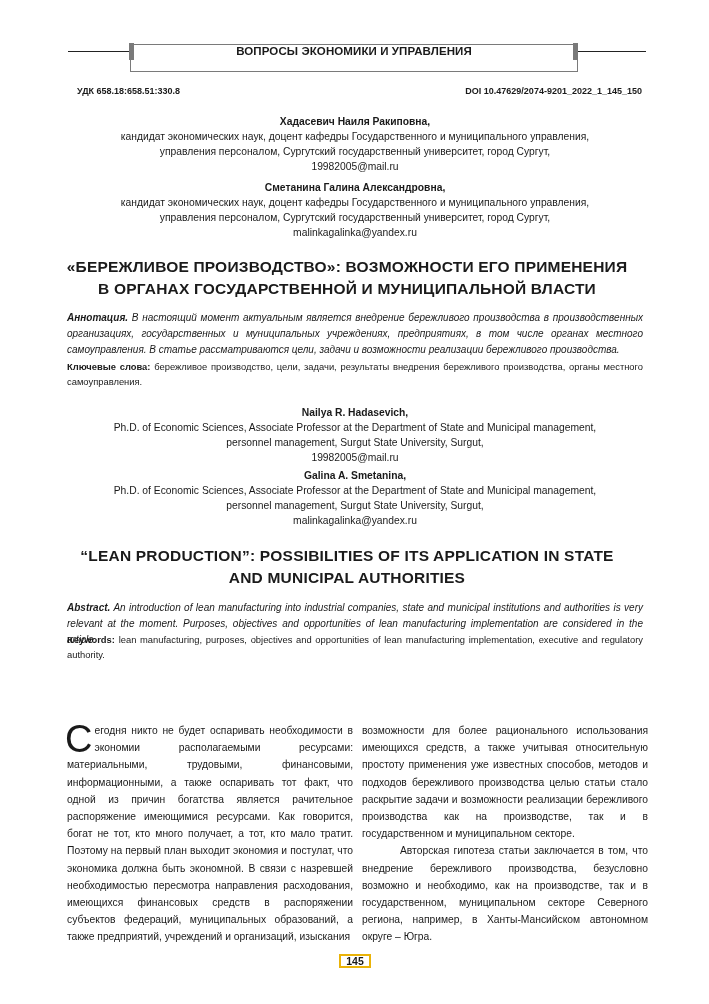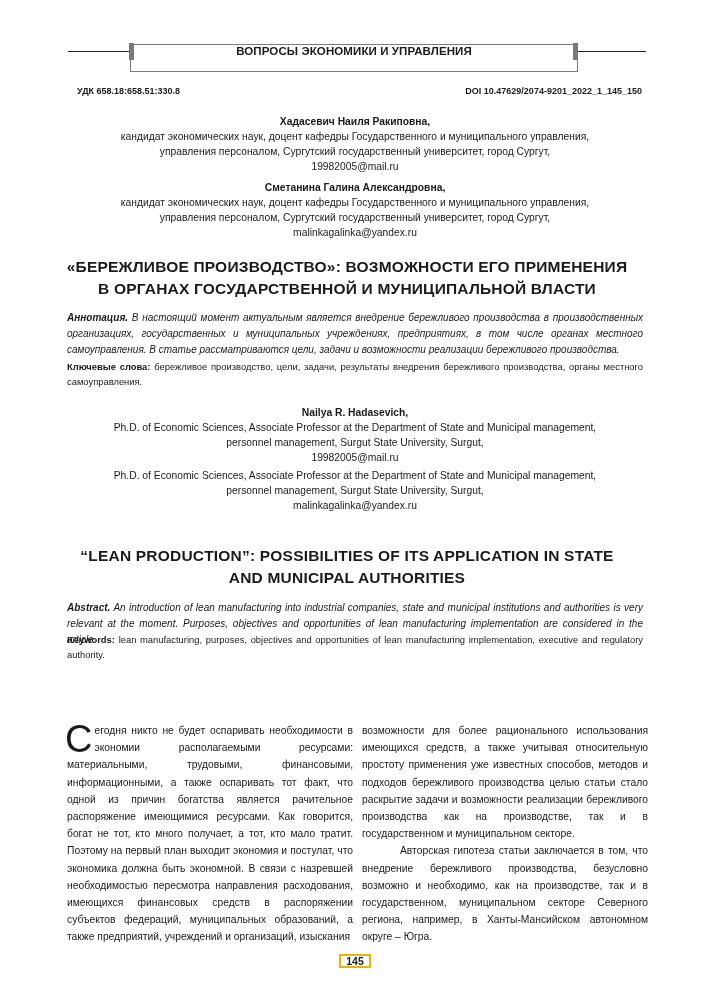--- a/index.html
+++ b/index.html
@@ -78,20 +78,21 @@
 <div class="abstract" style="top:310px;"><span class="lbl">Аннотация.</span><span class="txt"> В настоящий момент актуальным является внедрение бережливого производства в производственных организациях, государственных и муниципальных учреждениях, предприятиях, в том числе органах местного самоуправления. В статье рассматриваются цели, задачи и возможности реализации бережливого производства.</span></div>
 <div class="keywords" style="top:359px;"><span class="lbl">Ключевые слова:</span><span> бережливое производство, цели, задачи, результаты внедрения бережливого производства, органы местного самоуправления.</span></div>
 
 <div class="authors" style="top:405px;">
   <div class="name">Nailya R. Hadasevich,</div>
   <div>Ph.D. of Economic Sciences, Associate Professor at the Department of State and Municipal management,</div>
   <div>personnel management, Surgut State University, Surgut,</div>
   <div>19982005@mail.ru</div>
 </div>
 <div class="authors" style="top:468px;">
+  <div class="name">Galina A. Smetanina,</div>
   <div>Ph.D. of Economic Sciences, Associate Professor at the Department of State and Municipal management,</div>
   <div>personnel management, Surgut State University, Surgut,</div>
   <div>malinkagalinka@yandex.ru</div>
 </div>
 
 <div class="title" style="top:545px;">
   <div>“LEAN PRODUCTION”: POSSIBILITIES OF ITS APPLICATION IN STATE</div>
   <div>AND MUNICIPAL AUTHORITIES</div>
 </div>
 

